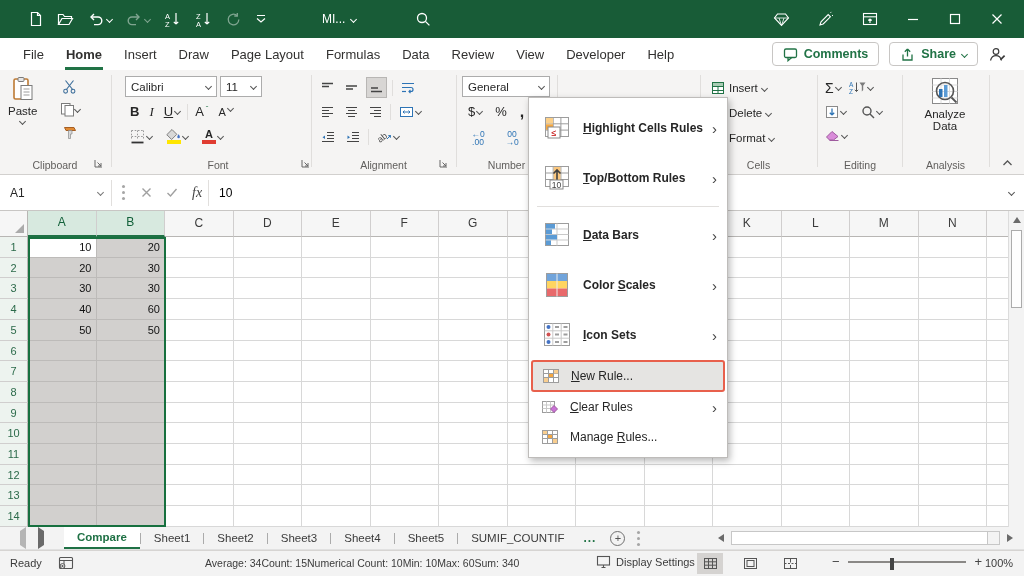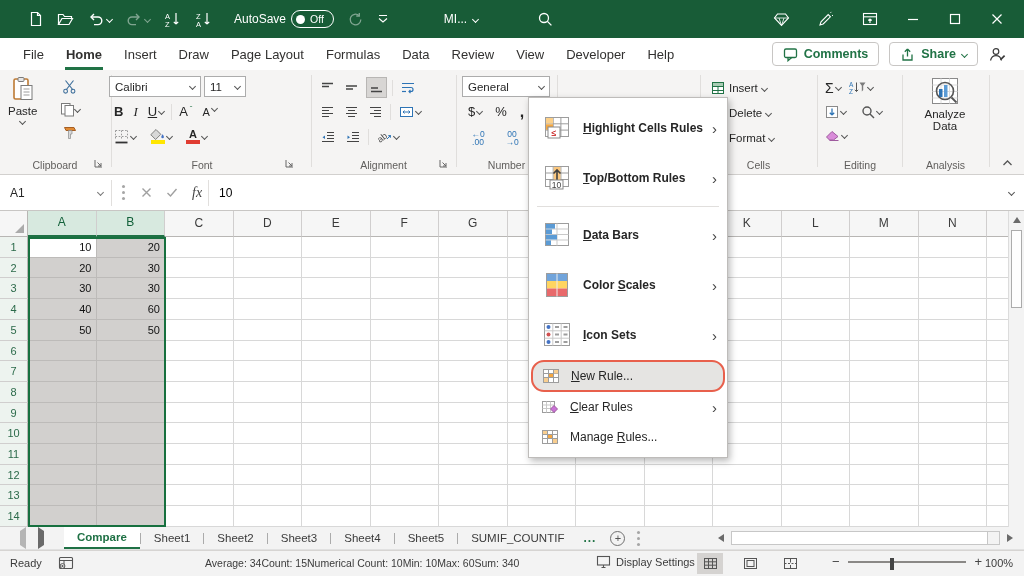--- a/index.html
+++ b/index.html
@@ -85,21 +85,21 @@
 
 .cfmenu{position:absolute;left:528px;top:97px;width:200px;background:#fff;border:1px solid #BEBCBA;box-shadow:2px 3px 7px rgba(0,0,0,.28);z-index:50;padding:5px 0}
 .menu-item{display:flex;align-items:center;cursor:default}
 .menu-item.big{height:50px}
 .menu-item.small{height:30px}
 .menu-item.big .mi-icon{margin-left:13px;width:30px;height:30px}
 .menu-item.small .mi-icon{margin-left:12px;width:18px;height:18px}
 .menu-item.big .mi-label{font-weight:bold}
 .mi-label{margin-left:11px;font-size:12px;color:#262626}
 .mi-arrow{margin-left:auto;margin-right:10px;font-size:15px;color:#444}
-.menu-item.hl{height:32px;margin:0 2px;border:2px solid #E8604C;border-radius:13px;background:#E5E4E2}
+.menu-item.hl{height:32px;margin:0 2px;border:2px solid #E8604C;border-radius:3px;background:#E5E4E2}
 .menu-item.hl .mi-icon{margin-left:9px}
 .menu-sep{height:1px;background:#E1DFDD;margin:3px 8px}
 
 .sheetbar{position:absolute;left:0;top:527px;width:1024px;height:23px;background:#F3F3F3;border-bottom:1px solid #E1E1E1;display:flex;align-items:center}
 .snav{display:flex;gap:12px;margin-left:20px;margin-right:20px}
 .stabs{display:flex;align-items:center;height:100%}
 .stab{height:100%;display:flex;align-items:center;padding:0 13px;font-size:11.5px;color:#3b3b3b}
 .stab.active{background:#fff;color:#1F7145;font-weight:bold;border-bottom:2px solid #1F7145}
 .tabsep{width:1px;height:11px;background:#ABABAB}
 .smore{color:#217346;font-weight:bold;margin:0 6px;font-size:12px;letter-spacing:1px}
@@ -160,27 +160,20 @@
         <path d="M12 2v11M12 13 9.8 10.8M12 13l2.2-2.2" stroke="#fff" stroke-width="1.2" fill="none"></path>
       </svg>
     </span>
   <span class="tbtn">
       <svg width="17" height="16" viewBox="0 0 17 16">
         <text x="1" y="7.5" font-size="7.5" fill="#fff" font-family="Liberation Sans">Z</text>
         <text x="1" y="15.5" font-size="7.5" fill="#fff" font-family="Liberation Sans">A</text>
         <path d="M12 2v11M12 13 9.8 10.8M12 13l2.2-2.2" stroke="#fff" stroke-width="1.2" fill="none"></path>
       </svg>
     </span>
-  <span class="tbtn" style="margin-left:8px">
-    <span style="font-size:12px">AutoSave</span>
-    <span class="pill">
-        <span class="dot"></span>
-        <span>Off</span>
-      </span>
-  </span>
   <span class="tbtn dim">
       <svg width="15" height="15" viewBox="0 0 15 15">
         <path d="M12.8 7.5a5.3 5.3 0 1 1-1.8-4" fill="none" stroke="#fff" stroke-width="1.3"></path>
         <path d="M11.3 1v3h-3" fill="none" stroke="#fff" stroke-width="1.3"></path>
       </svg>
     </span>
   <span class="tbtn">
       <svg width="12" height="10" viewBox="0 0 12 10">
         <path d="M2 1.5h8M2 4.5l4 3.5 4-3.5" fill="none" stroke="#fff" stroke-width="1.1"></path>
       </svg>
@@ -311,21 +304,21 @@
     <div class="glabel">Clipboard</div>
     <span class="dlg" style="right:6px">
         <svg width="9" height="9" viewBox="0 0 9 9">
           <path d="M1 1v7h7" fill="none" stroke="#666"></path>
           <path d="M3.5 3.5 7 7M7 4v3H4" fill="none" stroke="#666"></path>
         </svg>
       </span>
   </div>
   <div class="gsep" style="left:111px"></div>
 
-  <div class="grp" style="left:103px;width:198px">
+  <div class="grp" style="left:119px;width:198px">
     <div class="rrow" style="left:6px;top:6px">
       <span class="combo" style="width:92px">
           <span>Calibri</span>
           <span class="cv"></span>
         </span>
       <span class="combo" style="width:42px;margin-left:3px">
           <span>11</span>
           <span class="cv"></span>
         </span>
     </div>

